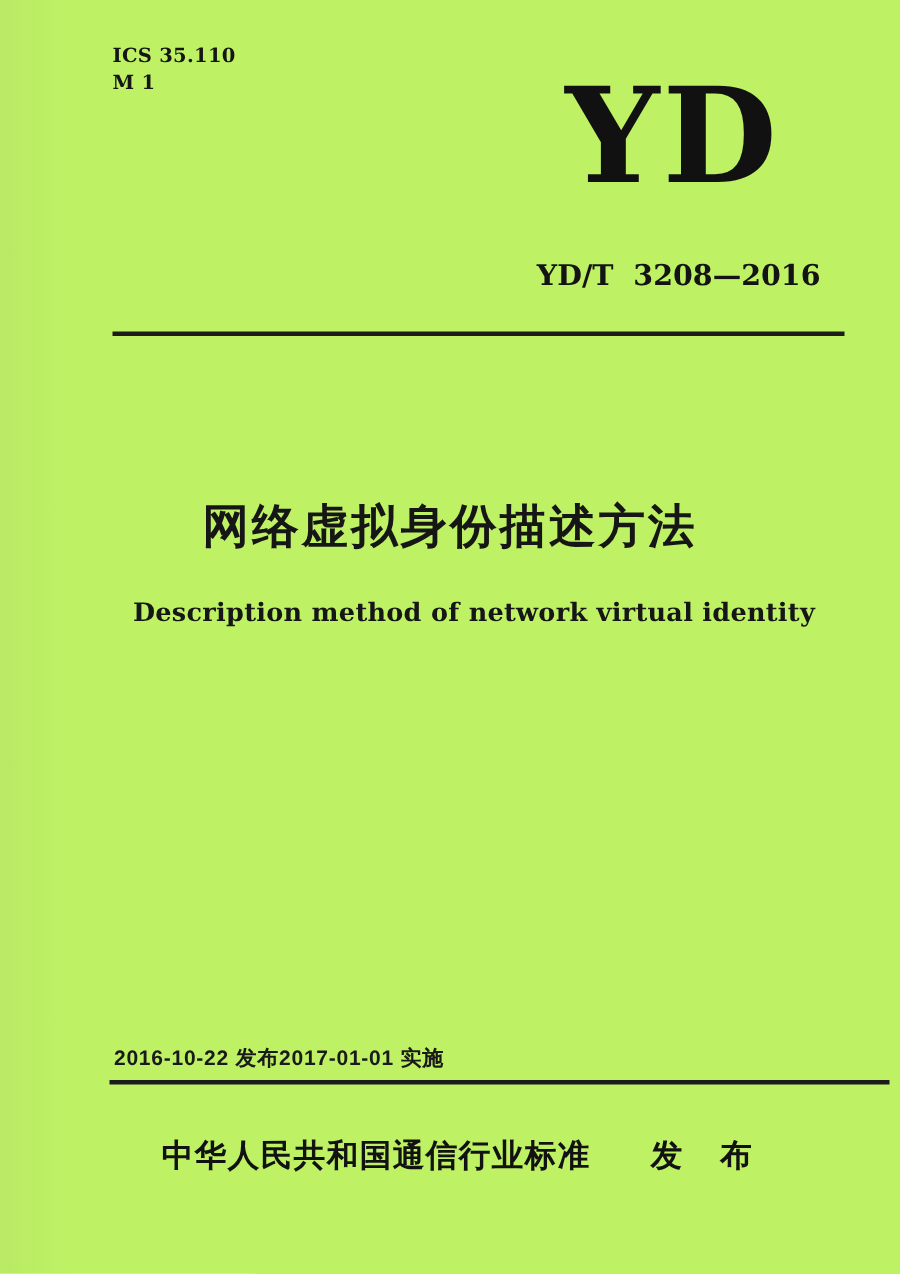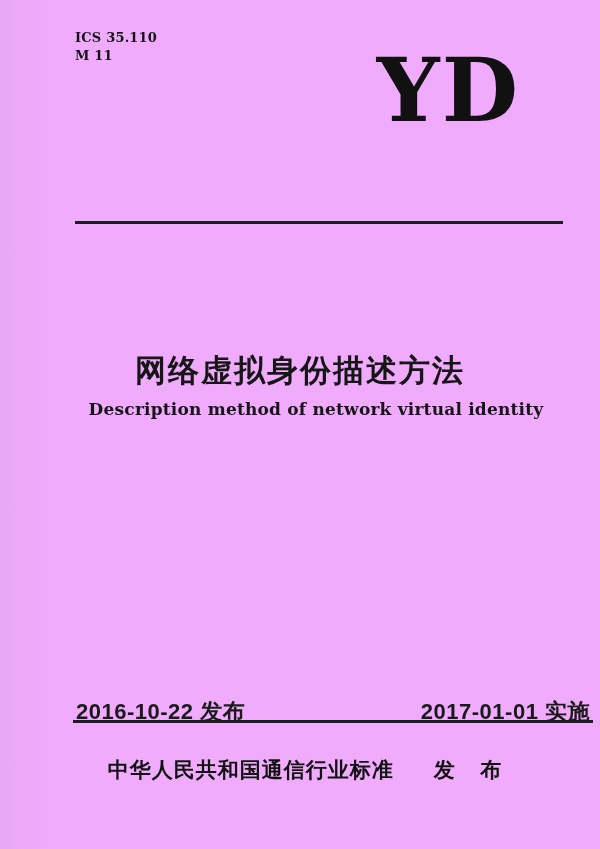--- a/index.html
+++ b/index.html
@@ -6,21 +6,21 @@
   body {
     width: 600px;
     font-family: "Liberation Sans", "DejaVu Sans", sans-serif;
     color: #151515;
     background: #ffffff;
   }
   .page {
     position: relative;
     width: 600px;
     height: 849px;
-    background: #f0abfc;
+    background: #bef264;
     overflow: hidden;
   }
   
   .page::before {
     content: "";
     position: absolute;
     left: 0; top: 0; bottom: 0;
     width: 46px;
     background: linear-gradient(to right, rgba(120,120,118,0.07), rgba(120,120,118,0));
     pointer-events: none;
@@ -89,21 +89,20 @@
     position: absolute;
     top: 330px;
     left: 0;
     width: 100%;
     text-align: center;
     font-family: "Liberation Sans", "DejaVu Sans", sans-serif;
     font-weight: bold;
     font-size: 31px;
     letter-spacing: 2px;
     color: #161616;
-    margin-top: 20px;
   }
 
   .title-en {
     position: absolute;
     top: 399px;
     left: 16px;
     width: 100%;
     text-align: center;
     font-family: "DejaVu Serif", "Liberation Serif", serif;
     font-weight: bold;
@@ -111,24 +110,23 @@
     letter-spacing: 0.2px;
     color: #161616;
   }
 
   .dates-row {
     position: absolute;
     top: 697px;
     left: 76px;
     width: 514px;
     display: flex;
-    justify-content: space-between;
     font-family: "Liberation Sans", "DejaVu Sans", sans-serif;
     font-weight: bold;
-    font-size: 22px;
+    font-size: 14px;
     letter-spacing: 0.5px;
     color: #1a1a1a;
   }
 
   .publisher-row {
     position: absolute;
     top: 756px;
     left: 0;
     width: 100%;
     display: flex;
@@ -147,26 +145,27 @@
     white-space: pre;
   }
 </style>
 </head>
 <body>
 
 <div class="page">
 
   <div class="ics-block">
     <div>ICS 35.110</div>
-    <div>M 11</div>
+    <div>M 1</div>
   </div>
 
   <div class="logo">YD</div>
 
 
+  <div class="std-number">YD/T  3208—2016</div>
 
   <div class="rule rule-top"></div>
 
   <div class="title-cn">网络虚拟身份描述方法</div>
 
   <div class="title-en">Description method of network virtual identity</div>
 
   <div class="dates-row">
     <span>2016-10-22 发布</span>
     <span>2017-01-01 实施</span>

